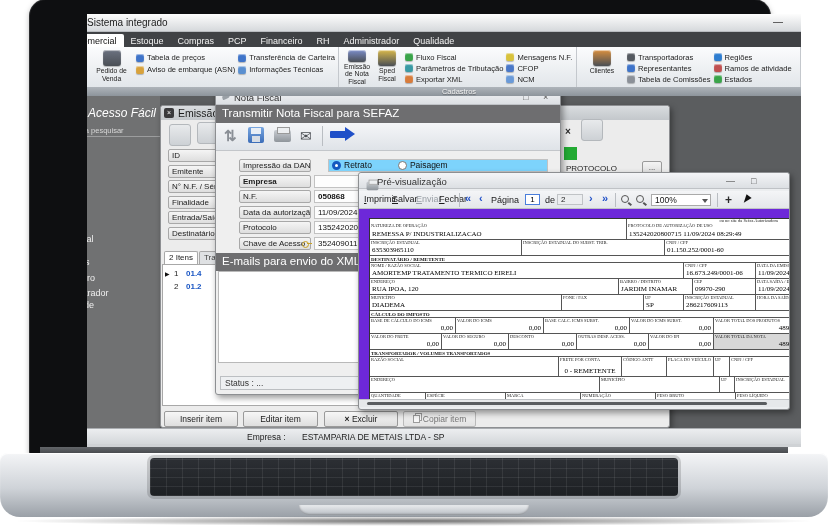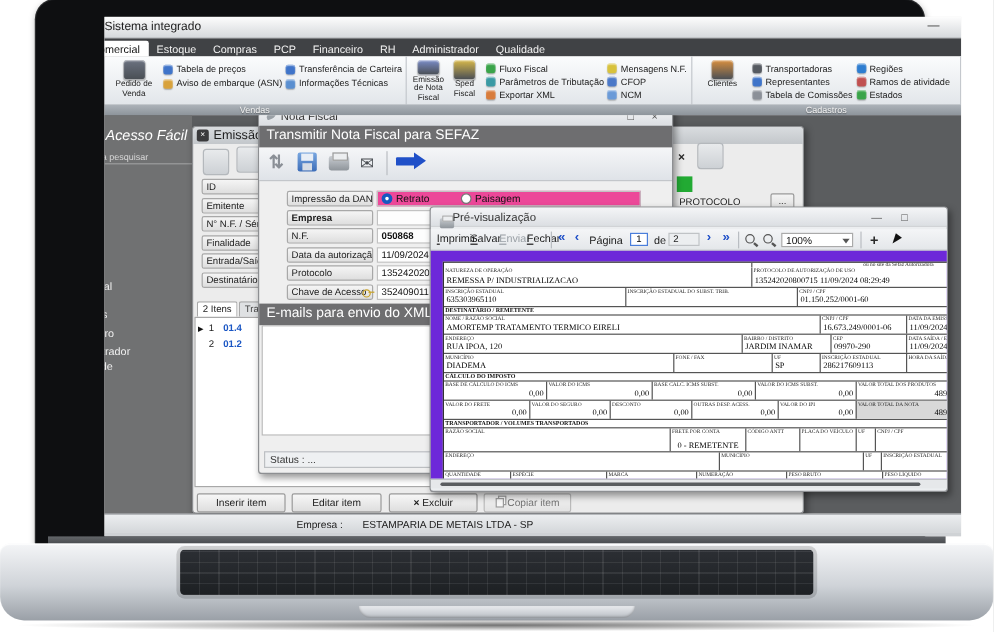--- a/index.html
+++ b/index.html
@@ -288,23 +288,20 @@
                 <span class="lb">Ramos de atividade</span>
               </div>
               <div class="ritem">
                 <span class="ricon" style="background: rgb(58, 164, 74);"></span>
                 <span class="lb">Estados</span>
               </div>
             </div>
           </div>
         </div>
       <div class="gstrip" id="gstrip">
-          <div class="sseg">
-            <span>Vendas</span>
-          </div>
           <div class="sseg"></div>
           <div class="sseg">
             <span>Cadastros</span>
           </div>
         </div>
 
       <div class="workspace">
 
         <div class="sidebar" id="sidebar">
           <div class="sbtitle">Acesso Fácil</div>
@@ -378,21 +375,21 @@
               </div>
             <div class="ticon" style="left:58px;">
                 <div class="printic"></div>
               </div>
             <div class="ticon mailic" style="left:84px;">✉</div>
             <div class="tsep" style="left:106px;"></div>
             <div class="bluearrow" style="left:114px;"></div>
           </div>
           <div id="dlgrows">
               <div class="drow-label" style="left: 23px; top: 70px;">Impressão da DANFE</div>
-              <div class="vbox" style="left: 98px; top: 70px; width: 220px; background: #ec4899;"><span class="radio">
+              <div class="vbox" style="left: 112px; top: 70px; width: 220px; background: #7dd3fc;"><span class="radio">
                   <span class="rdot sel"></span>
                   <span>Retrato</span>
                 </span><span class="radio">
                   <span class="rdot"></span>
                   <span>Paisagem</span>
                 </span></div>
               <div class="drow-label" style="left: 23px; top: 85.5px; font-weight: bold;">Empresa</div>
               <div class="vbox" style="left: 98px; top: 85.5px; width: 220px;"></div>
               <div class="drow-label" style="left: 23px; top: 101px;">N.F.</div>
               <div class="vbox" style="left: 98px; top: 101px; width: 220px; font-weight: bold;">050868</div>

